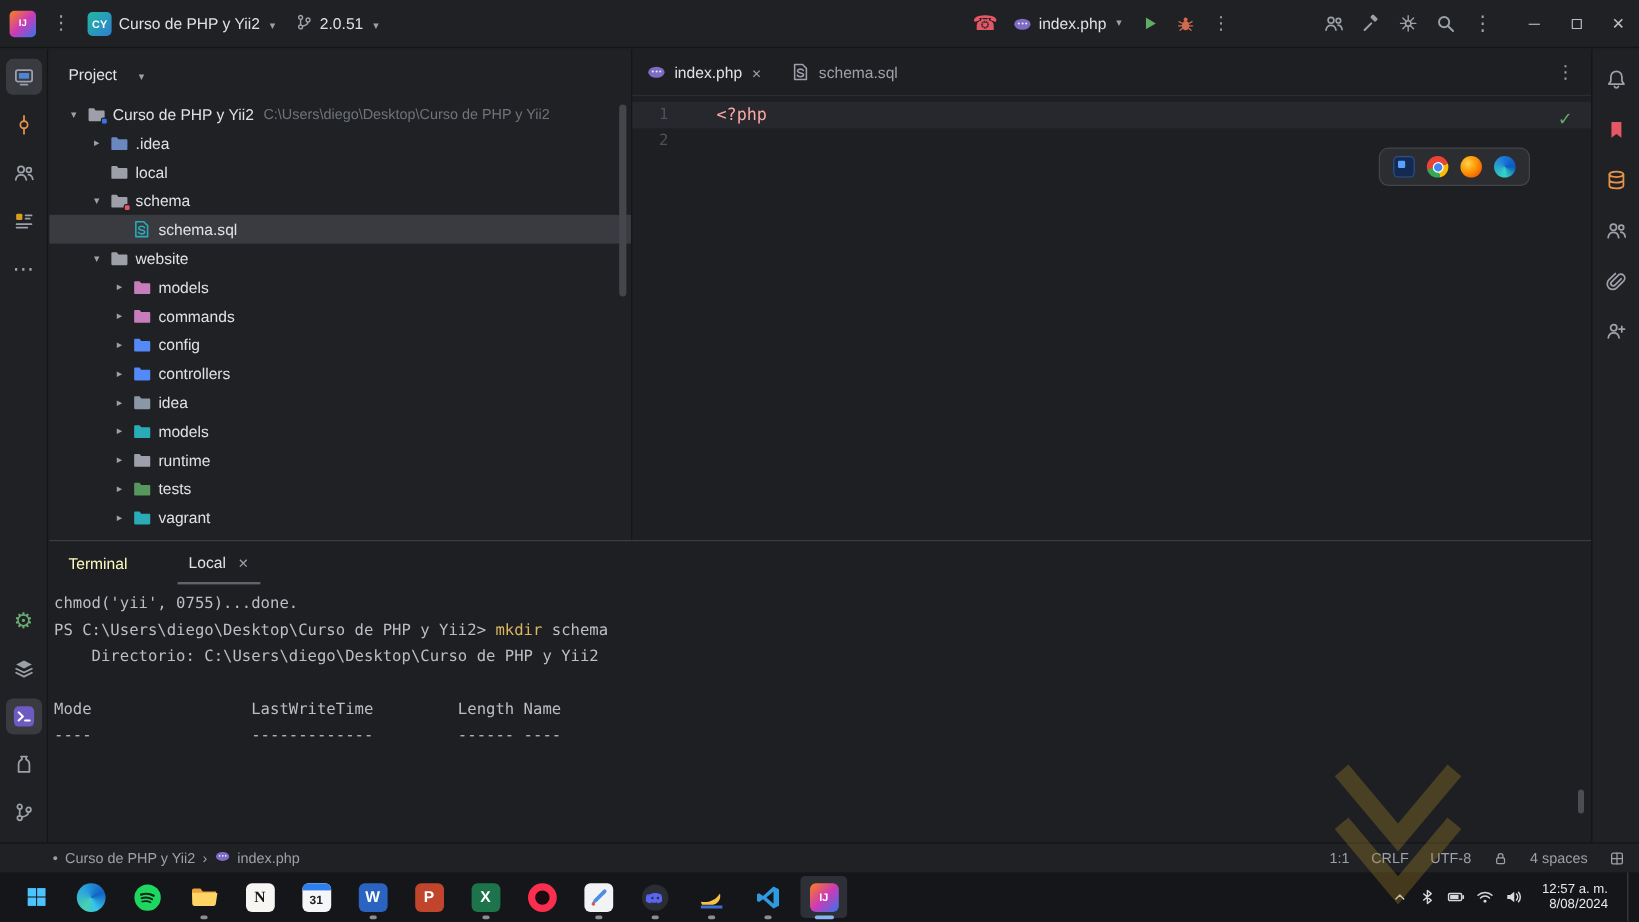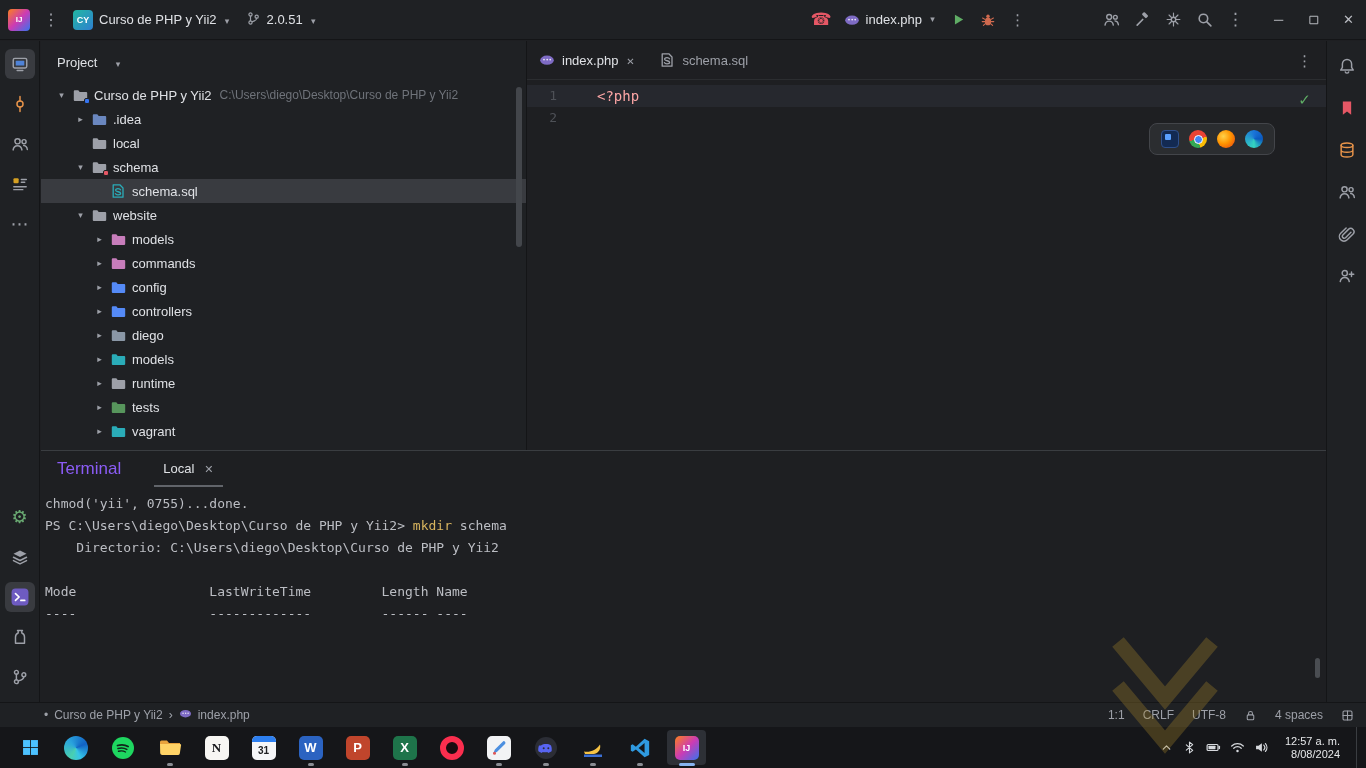--- a/index.html
+++ b/index.html
@@ -55,21 +55,21 @@
 .bico.preview{border-radius:4px;background:#132a52;border:1px solid #2f4f8a}
 .bico.preview::after{content:"";position:absolute;left:3px;top:3px;width:6px;height:6px;background:#5aa0ff;border-radius:1px}
 .bico.chrome{background:conic-gradient(from -45deg,#ea4335 0 120deg,#fbbc05 0 210deg,#34a853 0 300deg,#ea4335 0)}
 .bico.chrome::after{content:"";position:absolute;inset:4.5px;border-radius:50%;background:#4285f4;border:1.5px solid #fff}
 .bico.firefox{background:radial-gradient(circle at 35% 35%,#ffd24a,#ff9500 45%,#e33b13)}
 .bico.edge{background:con­ic-gradient(#35d5c0,#1a73d8);background:conic-gradient(from 180deg,#35d5c0,#1a73d8 50%,#0a59c0 75%,#35d5c0)}
 
 
 #terminal{position:absolute;left:41px;top:450px;width:1285px;height:252px;background:#1e1f22;border-top:1px solid #3a3d41}
 .term-header{height:36px;display:flex;align-items:center;padding-left:16px}
-.term-title{font-size:17px;color:#8b5cf6;margin-right:33px;cursor:pointer}
+.term-title{font-size:13px;color:#fef9c3;margin-right:42px;cursor:pointer}
 .term-tab{height:36px;display:flex;align-items:center;gap:9px;padding:0 9px;font-size:13px;color:#dfe1e5;border-bottom:2px solid #61646a;cursor:pointer}
 .term-body{padding:6px 0 0 4px;font-family:"DejaVu Sans Mono",monospace;font-size:13px;line-height:22px;color:#bcbec4}
 .term-line{white-space:pre;min-height:22px}
 .term-scrollbar{position:absolute;right:6px;bottom:24px;width:5px;height:20px;background:#4a4d52;border-radius:3px;cursor:pointer}
 
 
 #statusbar{position:absolute;left:0;top:702px;width:1366px;height:25px;background:#1f2124;border-top:1px solid #141517;display:flex;align-items:center;font-size:12px;color:#9da0a8;padding:0 12px 0 44px;z-index:10}
 .sb-left{display:flex;align-items:center;gap:6px;cursor:pointer}
 .sb-right{margin-left:auto;display:flex;align-items:center;gap:18px}
 .sb-item{display:inline-flex;align-items:center;cursor:pointer}
@@ -479,21 +479,21 @@
             <span class="g" style="color:#9da0a8;font-size:9px">▸</span>
           </span>
         </span>
         <span class="ticon">
           <span class="ic" style="width: 16px; height: 16px;">
             <svg viewBox="0 0 16 16" width="16" height="16" fill="none" stroke-linecap="round" stroke-linejoin="round" xmlns="http://www.w3.org/2000/svg">
               <path d="M1.8 4.2c0-.5.4-.9.9-.9h3.6l1.4 1.8h6.6c.5 0 .9.4.9.9v7.1c0 .5-.4.9-.9.9H2.7c-.5 0-.9-.4-.9-.9z" fill="#8a97a6"></path>
             </svg>
           </span>
         </span>
-        <span class="tree-label">diego</span>
+        <span class="tree-label">idea</span>
       </div>
       <div class="tree-row" style="padding-left: 50px;">
         <span class="tchev">
           <span class="ic" style="width: 9px; height: 9px;">
             <span class="g" style="color:#9da0a8;font-size:9px">▸</span>
           </span>
         </span>
         <span class="ticon">
           <span class="ic" style="width: 16px; height: 16px;">
             <svg viewBox="0 0 16 16" width="16" height="16" fill="none" stroke-linecap="round" stroke-linejoin="round" xmlns="http://www.w3.org/2000/svg">

